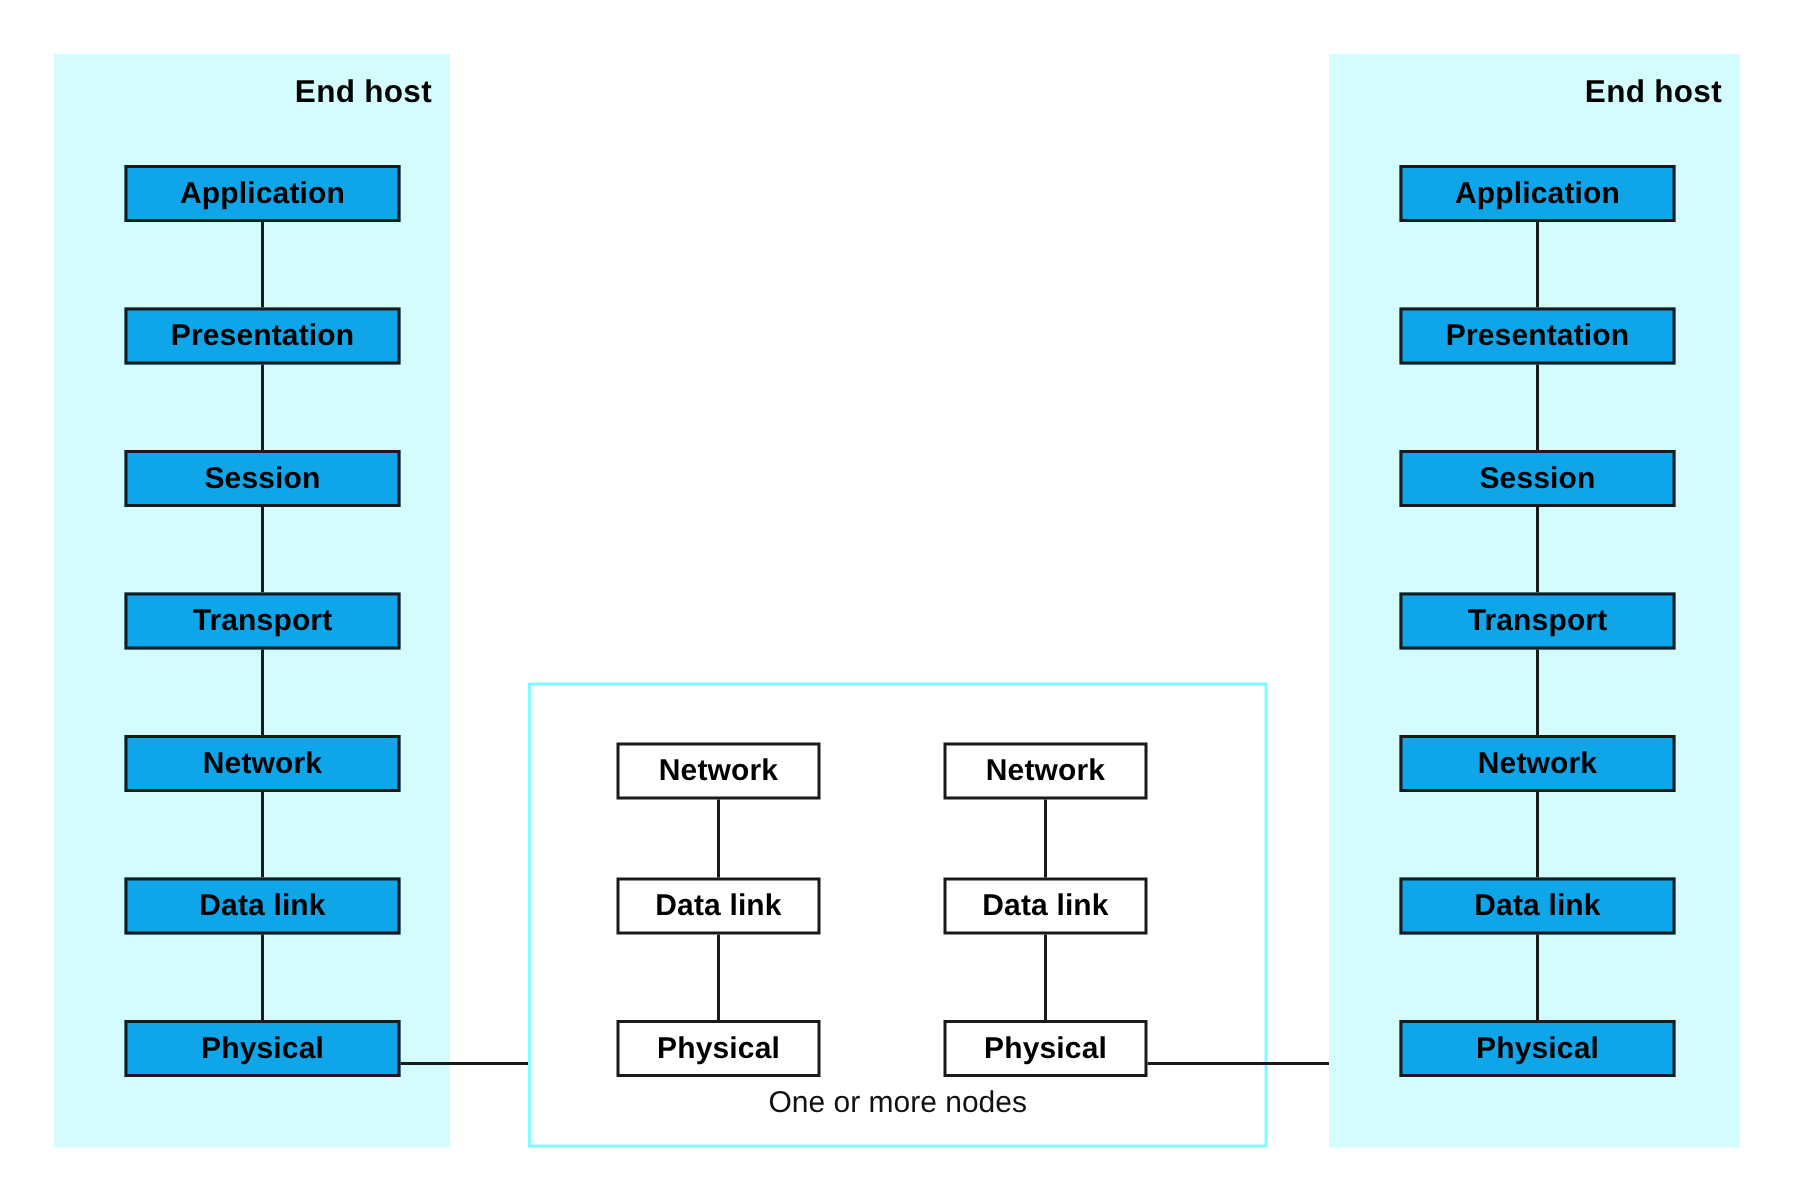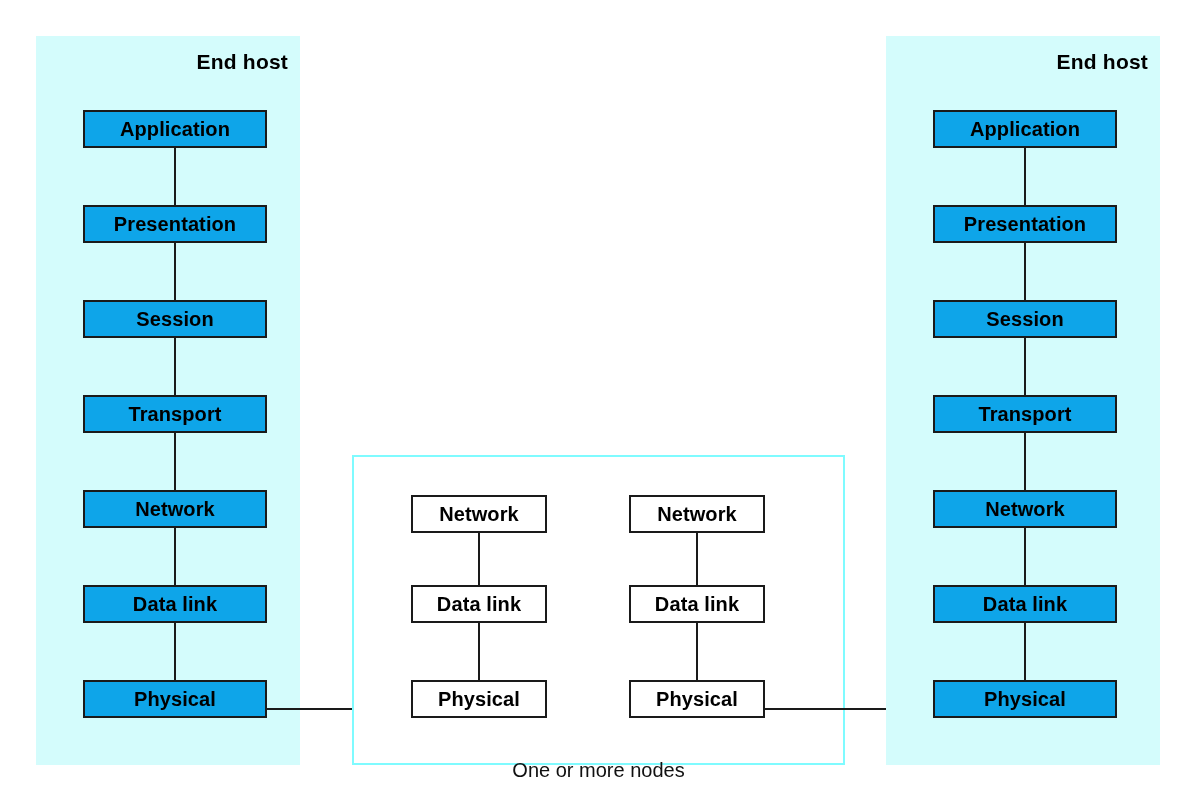--- a/index.html
+++ b/index.html
@@ -41,21 +41,21 @@
   
   .vline{position:absolute;width:2px;background:#1a1a1a;}
   .hline{position:absolute;height:2px;background:#1a1a1a;}
 
   
   .node-box{
     position:absolute;left:352px;top:455px;width:493px;height:310px;
     box-sizing:border-box;border:2px solid #7ffbff;background:#ffffff;
   }
   .node-caption{
-    position:absolute;left:352px;top:759px;width:493px;
+    position:absolute;left:352px;top:724px;width:493px;
     text-align:center;font-size:20px;font-weight:normal;color:#111;
     white-space:nowrap;
   }
 </style>
 </head>
 <body>
 
 <div class="stage">
 
   <div class="host-panel left"></div>

